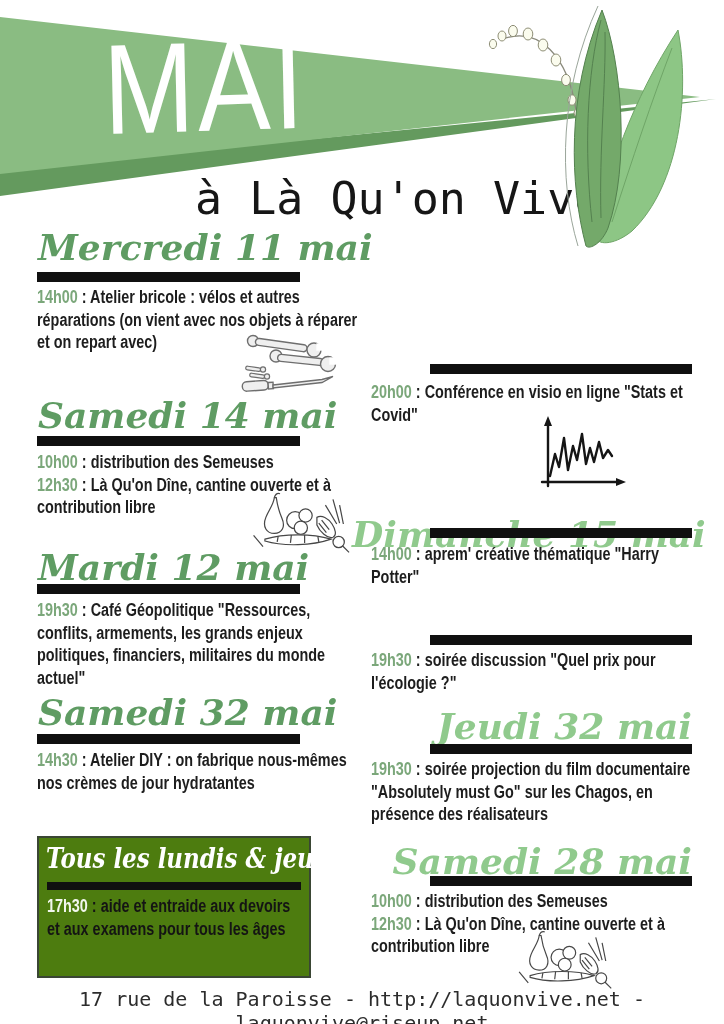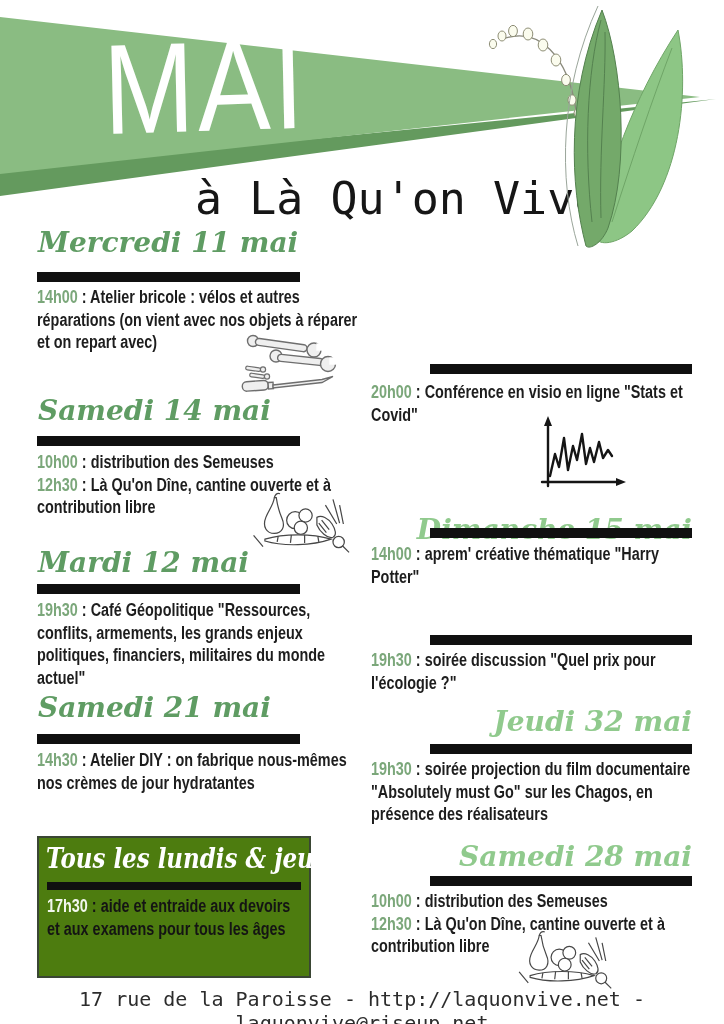--- a/index.html
+++ b/index.html
@@ -10,21 +10,21 @@
 
   
   .mai{position:absolute;left:102px;top:26px;font-size:128px;line-height:1;color:#ffffff;
        font-family:"Liberation Sans",sans-serif;font-weight:400;letter-spacing:4px;
        transform:scaleX(.85) rotate(-1.5deg);transform-origin:0 0;}
   .subtitle{position:absolute;left:153px;top:176px;font-size:45px;line-height:1;color:#161616;
        font-family:"DejaVu Sans Mono","Liberation Mono",monospace;white-space:nowrap;margin-left:42px;}
 
   
   .date{position:absolute;font-family:"DejaVu Serif","Liberation Serif",serif;
-        font-style:italic;font-weight:700;font-size:28px;line-height:1.1;white-space:nowrap;}
+        font-style:italic;font-weight:700;font-size:36px;line-height:1.1;white-space:nowrap;}
   .date.l{color:#5f9c63;left:38px;}
   .date.r{color:#90ca8d;left:352px;width:340px;text-align:right;}
 
   .bar{position:absolute;height:10px;background:#101010;}
   .bar.l{left:37px;width:263px;}
   .bar.r{left:430px;width:262px;}
 
   
   .txt{position:absolute;font-weight:700;font-size:18px;line-height:22.5px;color:#1d1d1d;
        transform:scaleX(.8);transform-origin:0 0;}
@@ -139,21 +139,21 @@
       <path d="M102 57 L109 64 M8 46 L18 58" fill="none"></path>
     </g>
   </svg>
 
   <div class="date l" style="top:548px;">Mardi 12 mai</div>
   <div class="bar l" style="top:584px;"></div>
   <div class="txt l" style="top:599px;">
     <span class="time">19h30</span><span> : Café Géopolitique "Ressources, conflits, armements, les grands enjeux politiques, financiers, militaires du monde actuel"</span>
   </div>
 
-  <div class="date l" style="top:693px;">Samedi 21 mai</div>
+  <div class="date l" style="top:693px;">Samedi 32 mai</div>
   <div class="bar l" style="top:734px;"></div>
   <div class="txt l" style="top:749px;">
     <span class="time">14h30</span><span> : Atelier DIY : on fabrique nous-mêmes nos crèmes de jour hydratantes</span>
   </div>
 
   <div class="box">
     <div class="box-title">Tous les lundis &amp; jeudis</div>
     <div class="box-bar"></div>
     <div class="box-txt">
       <span class="time">17h30</span><span> : aide et entraide aux devoirs et aux examens pour tous les âges</span>

